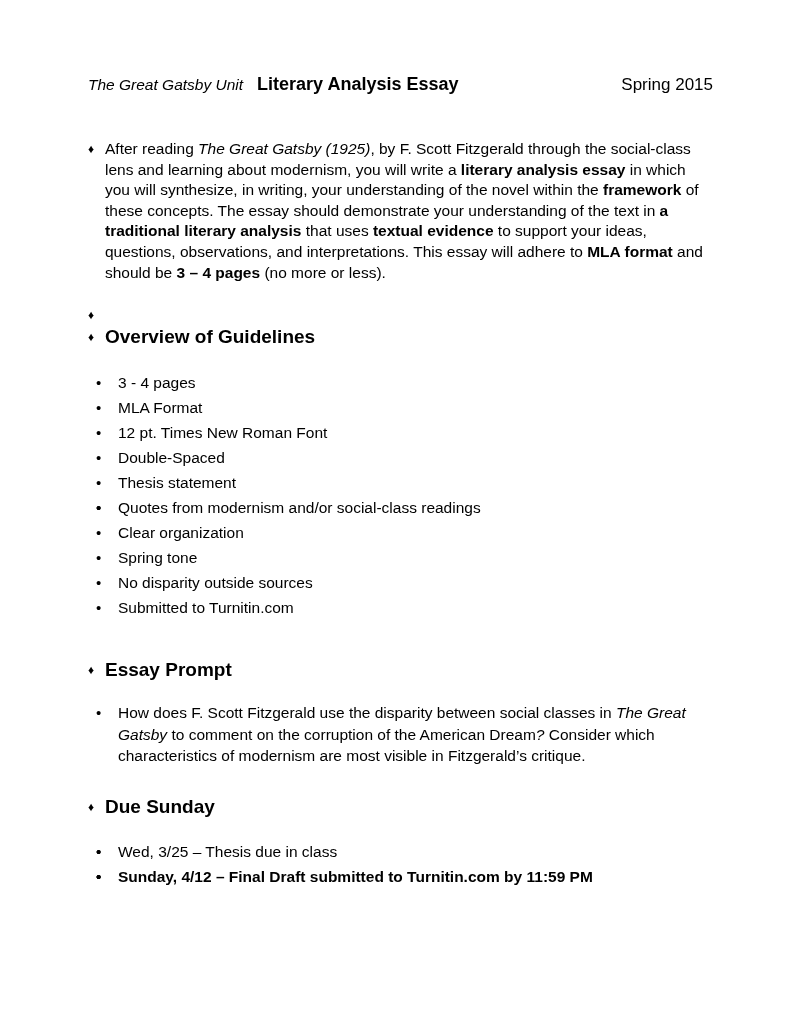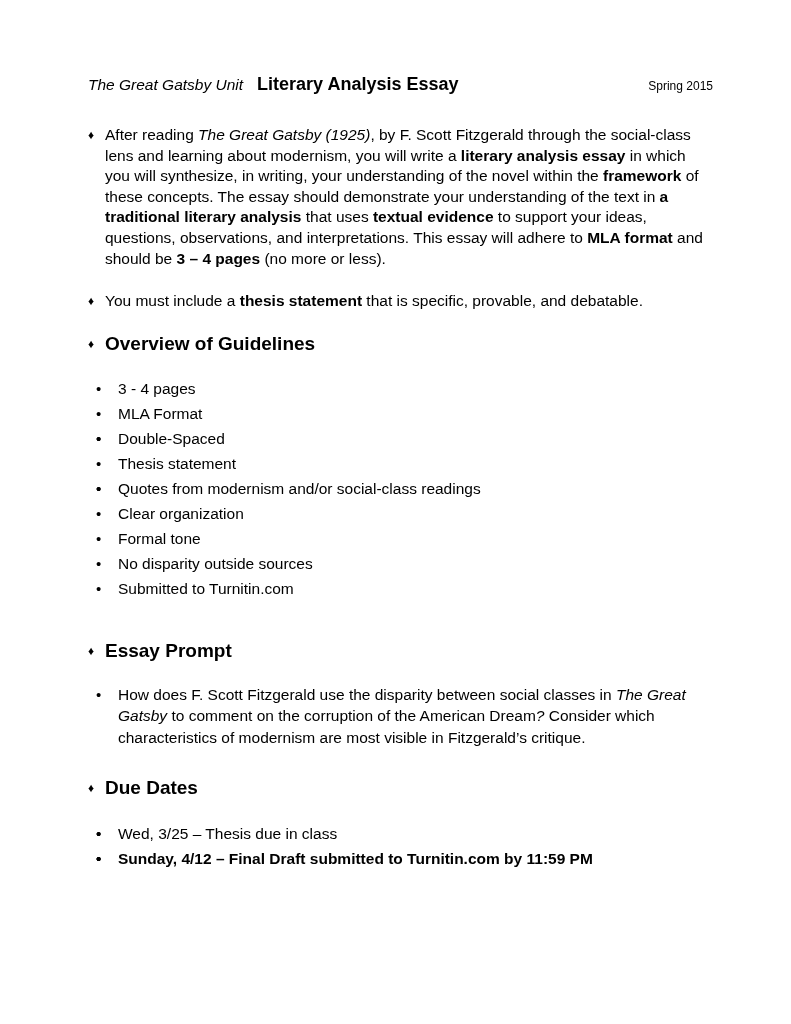--- a/index.html
+++ b/index.html
@@ -23,35 +23,35 @@
     box-sizing: border-box;
     padding: 74px 78px 0 88px;
   }
 
   
   .doc-header {
     display: flex;
     align-items: baseline;
     justify-content: space-between;
     width: 100%;
-    margin: 0 0 30px 0;
+    margin: 0 0 44px 0;
   }
   .hdr-left {
     font-style: italic;
     font-size: 15.5px;
     white-space: nowrap;
   }
   .hdr-center {
     font-weight: bold;
     font-size: 18px;
     white-space: nowrap;
     margin-left: 14px;
   }
   .hdr-right {
-    font-size: 12px;
+    font-size: 17px;
     white-space: nowrap;
     margin-left: auto;
   }
 
   
   .body-text {
     font-size: 15.5px;
     line-height: 20.6px;
     text-align: left;
   }
@@ -123,21 +123,20 @@
 
   <div class="dia-block body-text">
     <span class="dia-marker">♦</span>
     <span class="rich"><span>After reading </span><i>The Great Gatsby (1925)</i><span>, by F. Scott Fitzgerald through the social-class lens and learning about modernism, you will write a </span><b>literary analysis essay</b><span> in which you will synthesize, in writing, your understanding of the novel within the </span><b>framework</b><span> of these concepts. The essay should demonstrate your understanding of the text in </span><b>a traditional literary analysis</b><span> that uses </span><b>textual evidence</b><span> to support your ideas, questions, observations, and interpretations. This essay will adhere to </span><b>MLA format</b><span> and should be </span><b>3 – 4 pages</b><span> (no more or less).</span></span>
   </div>
 
   <div class="gap-md"></div>
 
   <div class="dia-block body-text">
     <span class="dia-marker">♦</span>
-    <span class="rich"><span>You must include a </span><b>thesis statement</b><span> that is specific, provable, and debatable.</span></span>
   </div>
 
   <div class="gap-md"></div>
 
   <div class="dia-block">
     <span class="dia-marker">♦</span>
     <span class="dia-heading">Overview of Guidelines</span>
   </div>
 
   <div class="gap-md"></div>
@@ -146,20 +145,21 @@
     <li>
       <span class="dot">•</span>
       <span class="rich"><span>3 - 4 pages</span></span>
     </li>
     <li>
       <span class="dot">•</span>
       <span class="rich"><span>MLA Format</span></span>
     </li>
     <li>
       <span class="dot">•</span>
+      <span class="rich"><span>12 pt. Times New Roman Font</span></span>
     </li>
     <li>
       <span class="dot">•</span>
       <span class="rich"><span>Double-Spaced</span></span>
     </li>
     <li>
       <span class="dot">•</span>
       <span class="rich"><span>Thesis statement</span></span>
     </li>
     <li>
@@ -168,21 +168,21 @@
     <li>
       <span class="dot">•</span>
       <span class="rich"><span>Quotes from modernism and/or social-class readings</span></span>
     </li>
     <li>
       <span class="dot">•</span>
       <span class="rich"><span>Clear organization</span></span>
     </li>
     <li>
       <span class="dot">•</span>
-      <span class="rich"><span>Formal tone</span></span>
+      <span class="rich"><span>Spring tone</span></span>
     </li>
     <li>
       <span class="dot">•</span>
       <span class="rich"><span>No disparity outside sources</span></span>
     </li>
     <li>
       <span class="dot">•</span>
       <span class="rich"><span>Submitted to Turnitin.com</span></span>
     </li>
   </ul>
@@ -200,21 +200,21 @@
     <li>
       <span class="dot">•</span>
       <span class="rich"><span>How does F. Scott Fitzgerald use the disparity between social classes in </span><i>The Great Gatsby</i><span> to comment on the corruption of the American Dream</span><i>?</i><span> Consider which characteristics of modernism are most visible in Fitzgerald’s critique.</span></span>
     </li>
   </ul>
 
   <div class="gap-lg"></div>
 
   <div class="dia-block">
     <span class="dia-marker">♦</span>
-    <span class="dia-heading">Due Dates</span>
+    <span class="dia-heading">Due Sunday</span>
   </div>
 
   <div class="gap-md"></div>
 
   <ul class="bullets indent-list">
     <li>
       <span class="dot">•</span>
     </li>
     <li>
       <span class="dot">•</span>

